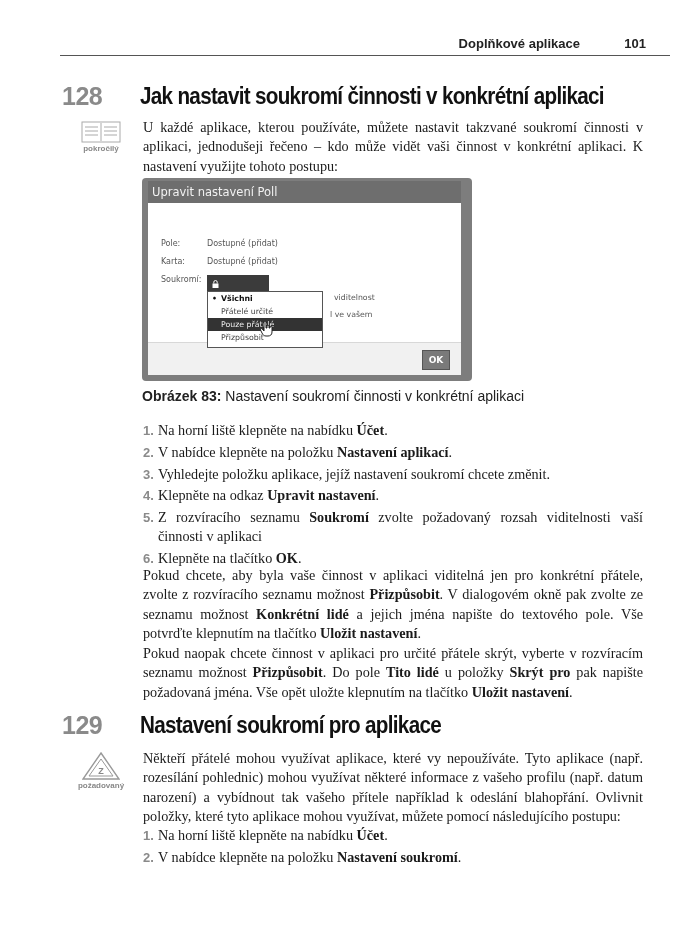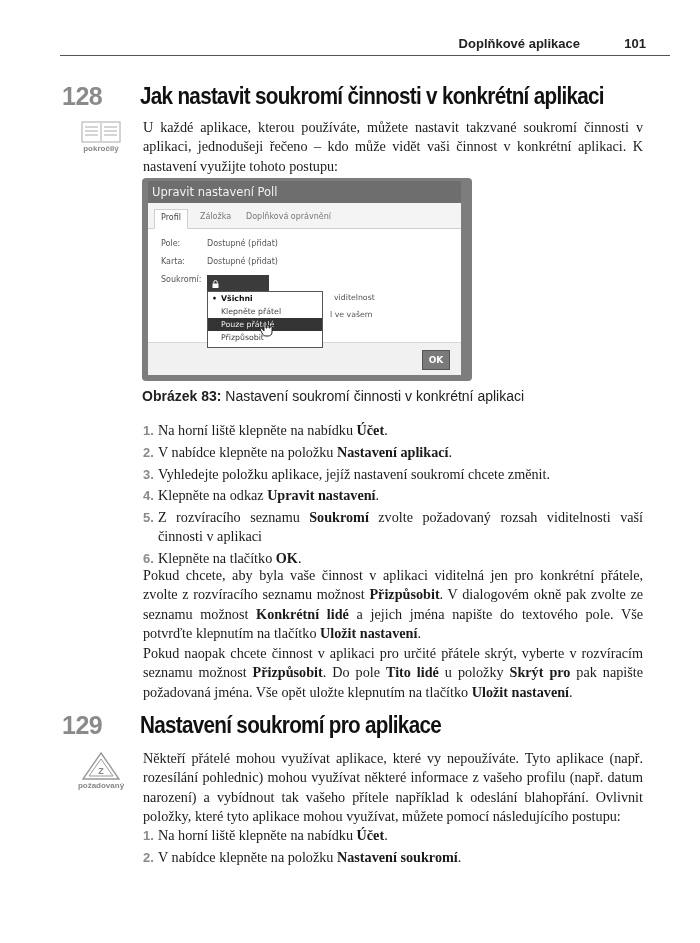--- a/index.html
+++ b/index.html
@@ -74,45 +74,40 @@
     </g>
   </svg>
   <div class="lbl">pokročilý</div>
 </div>
 
 <p class="para" style="top:118px;">U každé aplikace, kterou používáte, můžete nastavit takzvané soukromí činnosti v aplikaci, jednodušeji řečeno – kdo může vidět vaši činnost v konkrétní aplikaci. K nastavení využijte tohoto postupu:</p>
 
 <div class="shot">
   <div class="dlg">
     <div class="dlg-title">Upravit nastavení Poll</div>
-    <div class="tabs">
-      <span class="tab active" style="left:6px;">Profil</span>
-      <span class="tab" style="left:46px;">Záložka</span>
-      <span class="tab" style="left:92px;">Doplňková oprávnění</span>
-    </div>
     <span class="row" style="left:13px;top:58px;">Pole:</span>
     <span class="row" style="left:59px;top:58px;">Dostupné (přidat)</span>
     <span class="row" style="left:13px;top:76px;">Karta:</span>
     <span class="row" style="left:59px;top:76px;">Dostupné (přidat)</span>
     <span class="row" style="left:13px;top:94px;">Soukromí:</span>
 
     <div class="priv-btn">
       <svg width="7" height="8" viewBox="0 0 7 8" style="vertical-align:-1px;margin-right:2px;">
         <rect x="0.5" y="3.5" width="6" height="4.5" fill="#fff"></rect>
         <path d="M1.8 3.5 V2.2 A1.7 1.7 0 0 1 5.2 2.2 V3.5" fill="none" stroke="#fff" stroke-width="1"></path>
       </svg><span>Všichni</span>
       <span style="margin-left:3px;">▾</span>
     </div>
 
     <span class="behind" style="left:186px;top:112px;">viditelnost</span>
     <span class="behind" style="left:182px;top:121px;margin-top:8px;">l ve vašem</span>
 
     <div class="menu">
       <div class="opt sel">Všichni</div>
-      <div class="opt">Klepněte přátel</div>
+      <div class="opt">Přátelé určité</div>
       <div class="opt hl">Pouze přátelé</div>
       <div class="opt">Přizpůsobit</div>
     </div>
 
     <svg class="cursor" width="14" height="16" viewBox="0 0 14 16">
       <path d="M4 1 C4 0 6 0 6 1 V7 H7 V5 C7 4 9 4 9 5 V7 H10 V6 C10 5 12 5 12 6 V11 C12 14 10 15 8 15 H6 C4 15 3 14 2 12 L0.5 9 C0 8 1.5 7 2.3 8 L4 10 Z" fill="#fff" stroke="#222" stroke-width="1"></path>
     </svg>
 
     <div class="footer">
       <div class="ok">OK</div>

